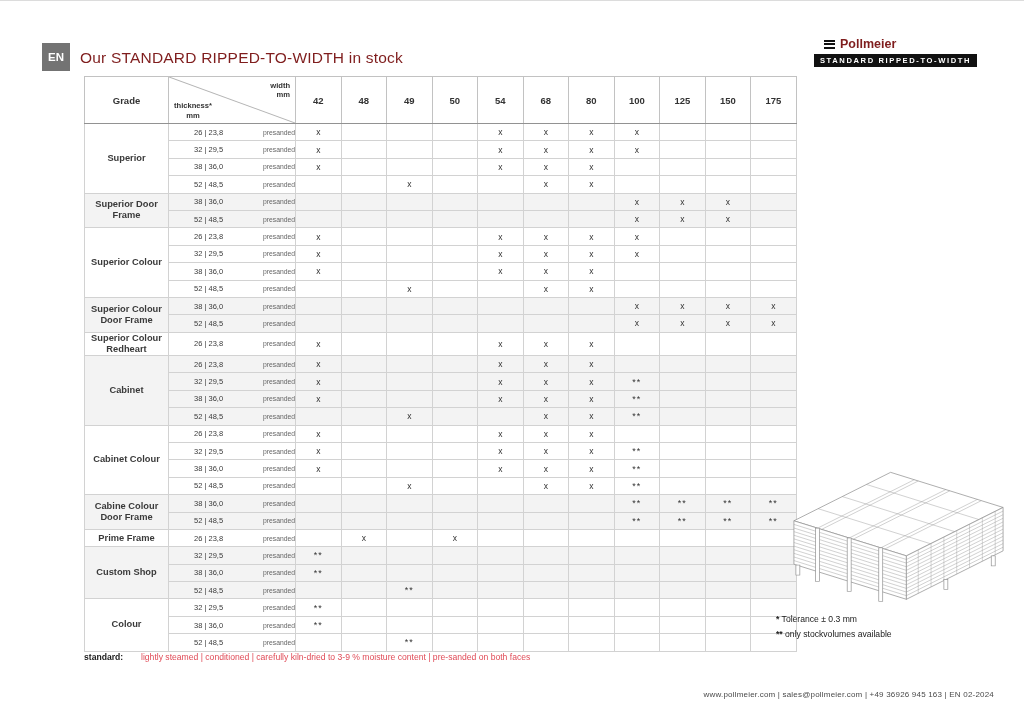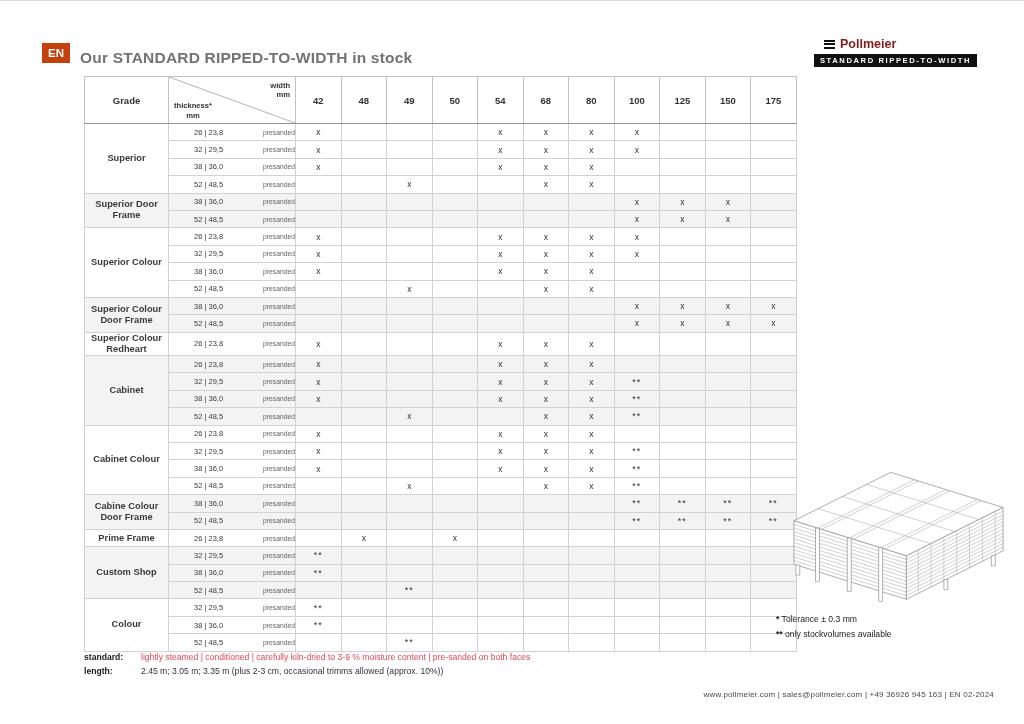--- a/index.html
+++ b/index.html
@@ -1,21 +1,21 @@
 <!DOCTYPE html>
 <html><head>
 <meta charset="utf-8">
 <style>
   html,body{margin:0;padding:0;background:#ffffff;}
   .page{position:relative;width:1024px;height:724px;background:#fff;overflow:hidden;
         font-family:"Liberation Sans",sans-serif;color:#1a1a1a;border-top:1px solid #dcdcdc;}
   
-  .en-badge{position:absolute;left:42px;top:42px;width:28px;height:20px;background:#c2410c;
+  .en-badge{position:absolute;left:42px;top:42px;width:28px;height:28px;background:#737373;
             color:#fff;font-weight:bold;font-size:11.5px;display:flex;align-items:center;justify-content:center;}
-  .page-title{position:absolute;left:80px;top:48px;font-size:15.5px;font-weight:bold;color:#737373;letter-spacing:.2px;}
+  .page-title{position:absolute;left:80px;top:48px;font-size:15.5px;font-weight:normal;color:#7f1d1d;letter-spacing:.2px;}
   .logo-block{position:absolute;top:36px;right:47px;width:163px;}
   .logo-row{display:flex;align-items:center;gap:5px;padding-left:10px;}
   .logo-bars{display:inline-flex;flex-direction:column;gap:1.5px;}
   .logo-bars i{display:block;width:11px;height:2px;background:#111;}
   .logo-text{font-size:12.5px;font-weight:bold;color:#7f1d1d;}
   .product-badge{margin-top:3px;background:#111;color:#fff;height:13px;line-height:13px;
                  font-size:7.6px;font-weight:bold;letter-spacing:1.6px;text-align:center;white-space:nowrap;}
   
   .tbl-wrap{position:absolute;left:84px;top:75px;}
   table{border-collapse:collapse;table-layout:fixed;}
@@ -603,19 +603,16 @@
     </div>
     <div>
       <b>**</b>
       <span>only stockvolumes available</span>
     </div>
   </div>
 
   <div class="foot-line fl-standard">
     <span class="foot-label">standard:</span><span class="red-val">lightly steamed  |  conditioned  |  carefully kiln-dried to 3-9 % moisture content  |  pre-sanded on both faces</span>
   </div>
-  <div class="foot-line fl-length">
-    <span class="foot-label">length:</span><span class="len-val">2.45 m; 3.05 m; 3.35 m (plus 2-3 cm, occasional trimms allowed (approx. 10%))</span>
-  </div>
 
   <div class="contact">www.pollmeier.com  |  sales@pollmeier.com  |  +49 36926 945 163  | EN 02-2024</div>
 
 </div>
 
 </body></html>

